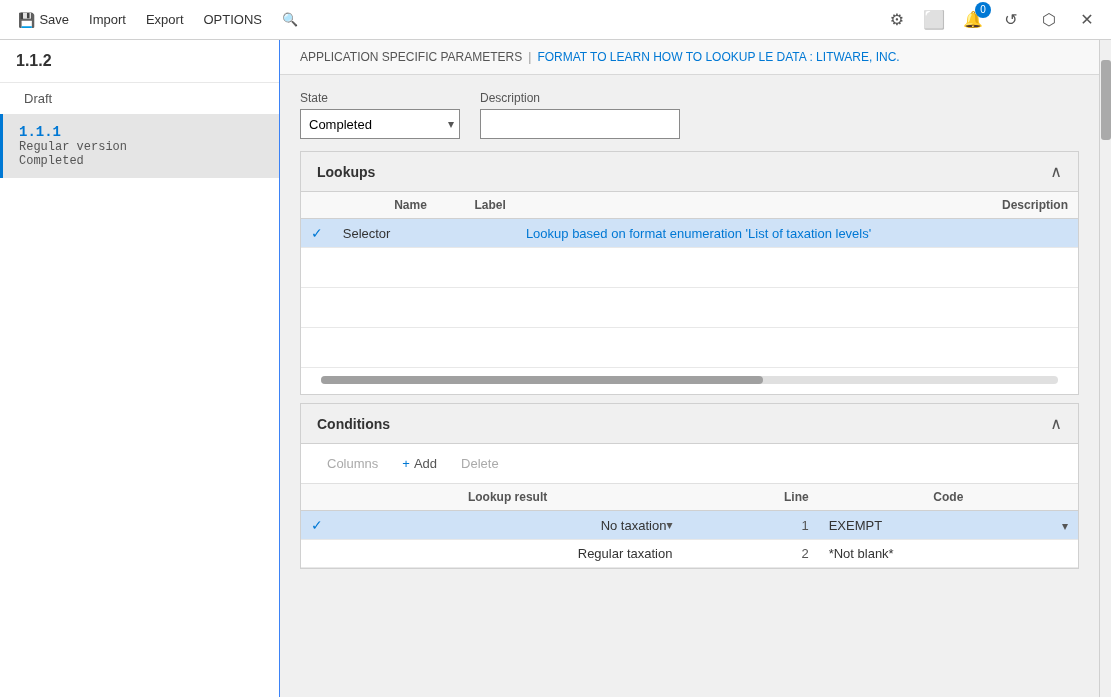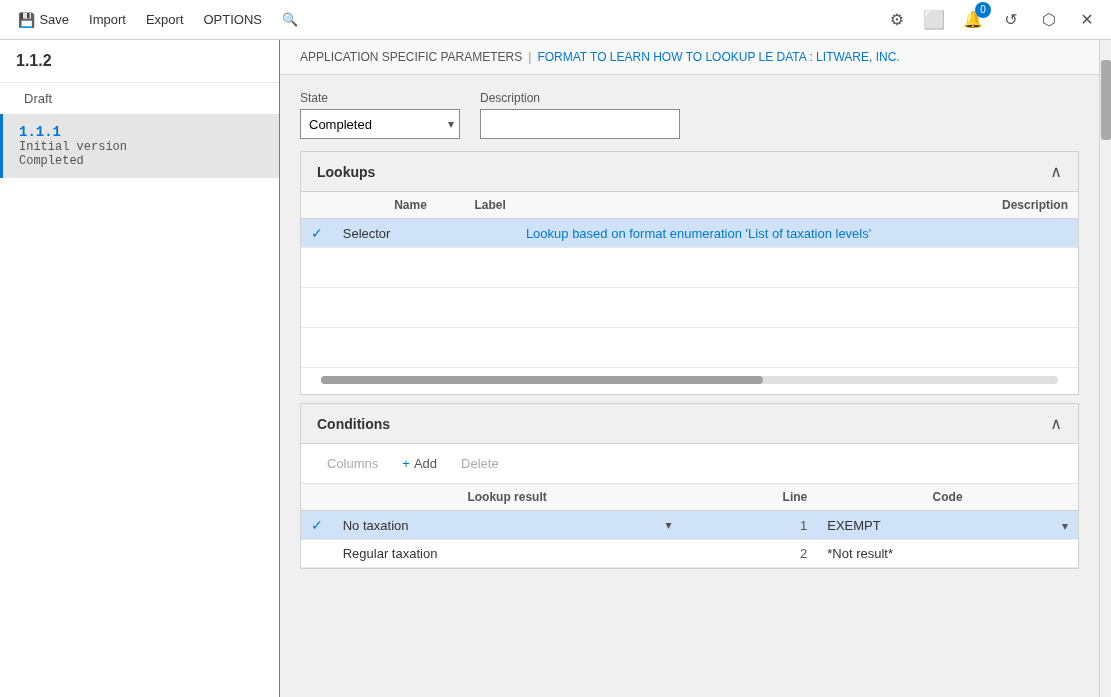--- a/index.html
+++ b/index.html
@@ -134,21 +134,21 @@
     .cond-table { width: 100%; border-collapse: collapse; }
     .cond-table th {
       background: #f8f8f8; border-bottom: 1px solid #d0d0d0;
       padding: 6px 10px; font-size: 12px; color: #555; font-weight: 600;
     }
     .cond-table th.right { text-align: right; }
     .cond-table td {
       padding: 6px 10px; border-bottom: 1px solid #e8e8e8; font-size: 13px;
     }
     .cond-table tr.selected td { background: #cfe2f7; }
-    .cond-lookup-cell { display: flex; align-items: center; justify-content: space-between; }
+    .cond-lookup-cell { display: flex; align-items: center; justify-content: flex-end; }
     .cond-arrow { color: #555; font-size: 12px; }
     .cond-code-cell { display: flex; align-items: flex-end; justify-content: space-between; }
     .cond-line { text-align: right; color: #555; }
     .code-val { font-size: 13px; }
 
     
     .right-scrollbar {
       width: 12px; background: #f0f0f0; border-left: 1px solid #d0d0d0;
       display: flex; flex-direction: column; flex-shrink: 0;
     }
@@ -204,21 +204,21 @@
   </div>
 </div>
 
 <div class="main-layout">
 
   <div class="sidebar">
     <div class="sidebar-version-header">1.1.2</div>
     <div class="sidebar-draft">Draft</div>
     <div class="sidebar-item active">
       <div class="item-version">1.1.1</div>
-      <div class="item-desc">Initial version</div>
+      <div class="item-desc">Regular version</div>
       <div class="item-status">Completed</div>
     </div>
   </div>
 
   <div class="content">
 
     <div class="breadcrumb-bar">
       <span class="breadcrumb-link">APPLICATION SPECIFIC PARAMETERS</span>
       <span class="breadcrumb-sep">|</span>
       <span class="breadcrumb-highlight">FORMAT TO LEARN HOW TO LOOKUP LE DATA : LITWARE, INC.</span>
@@ -334,21 +334,21 @@
             </tr>
             <tr>
               <td class="check-col"></td>
               <td>
                 <div class="cond-lookup-cell">
                   <span>Regular taxation</span>
                 </div>
               </td>
               <td class="cond-line">2</td>
               <td>
-                <span class="code-val">*Not result*</span>
+                <span class="code-val">*Not blank*</span>
               </td>
             </tr>
           </tbody>
         </table>
       </div>
 
     </div>
   </div>
 
   <div class="right-scrollbar">

